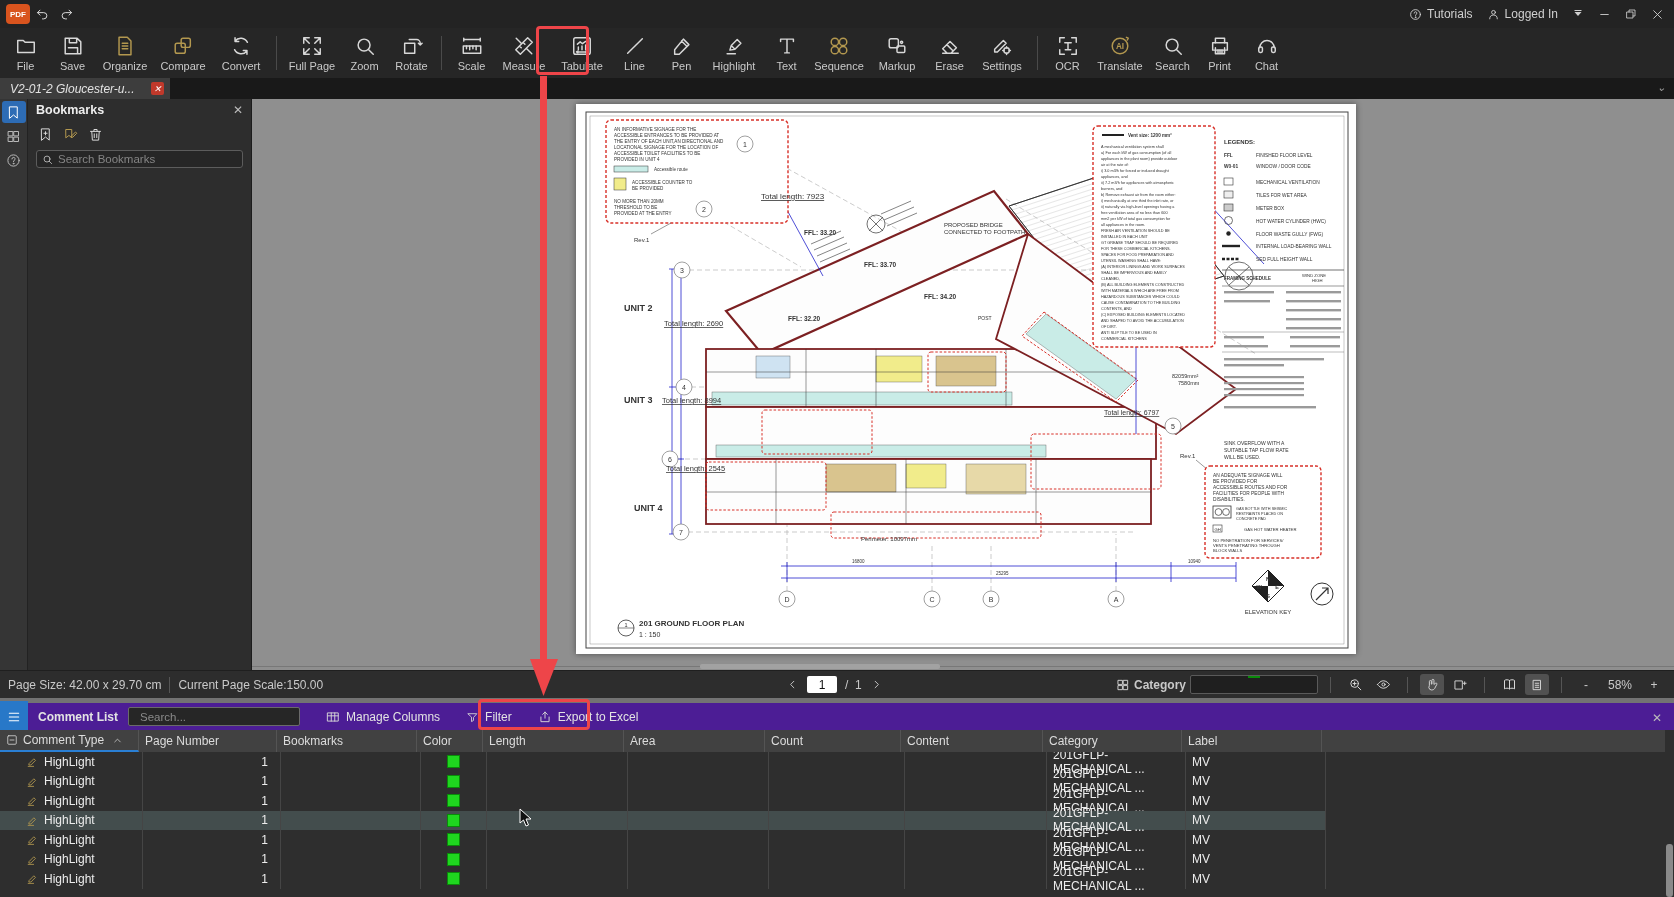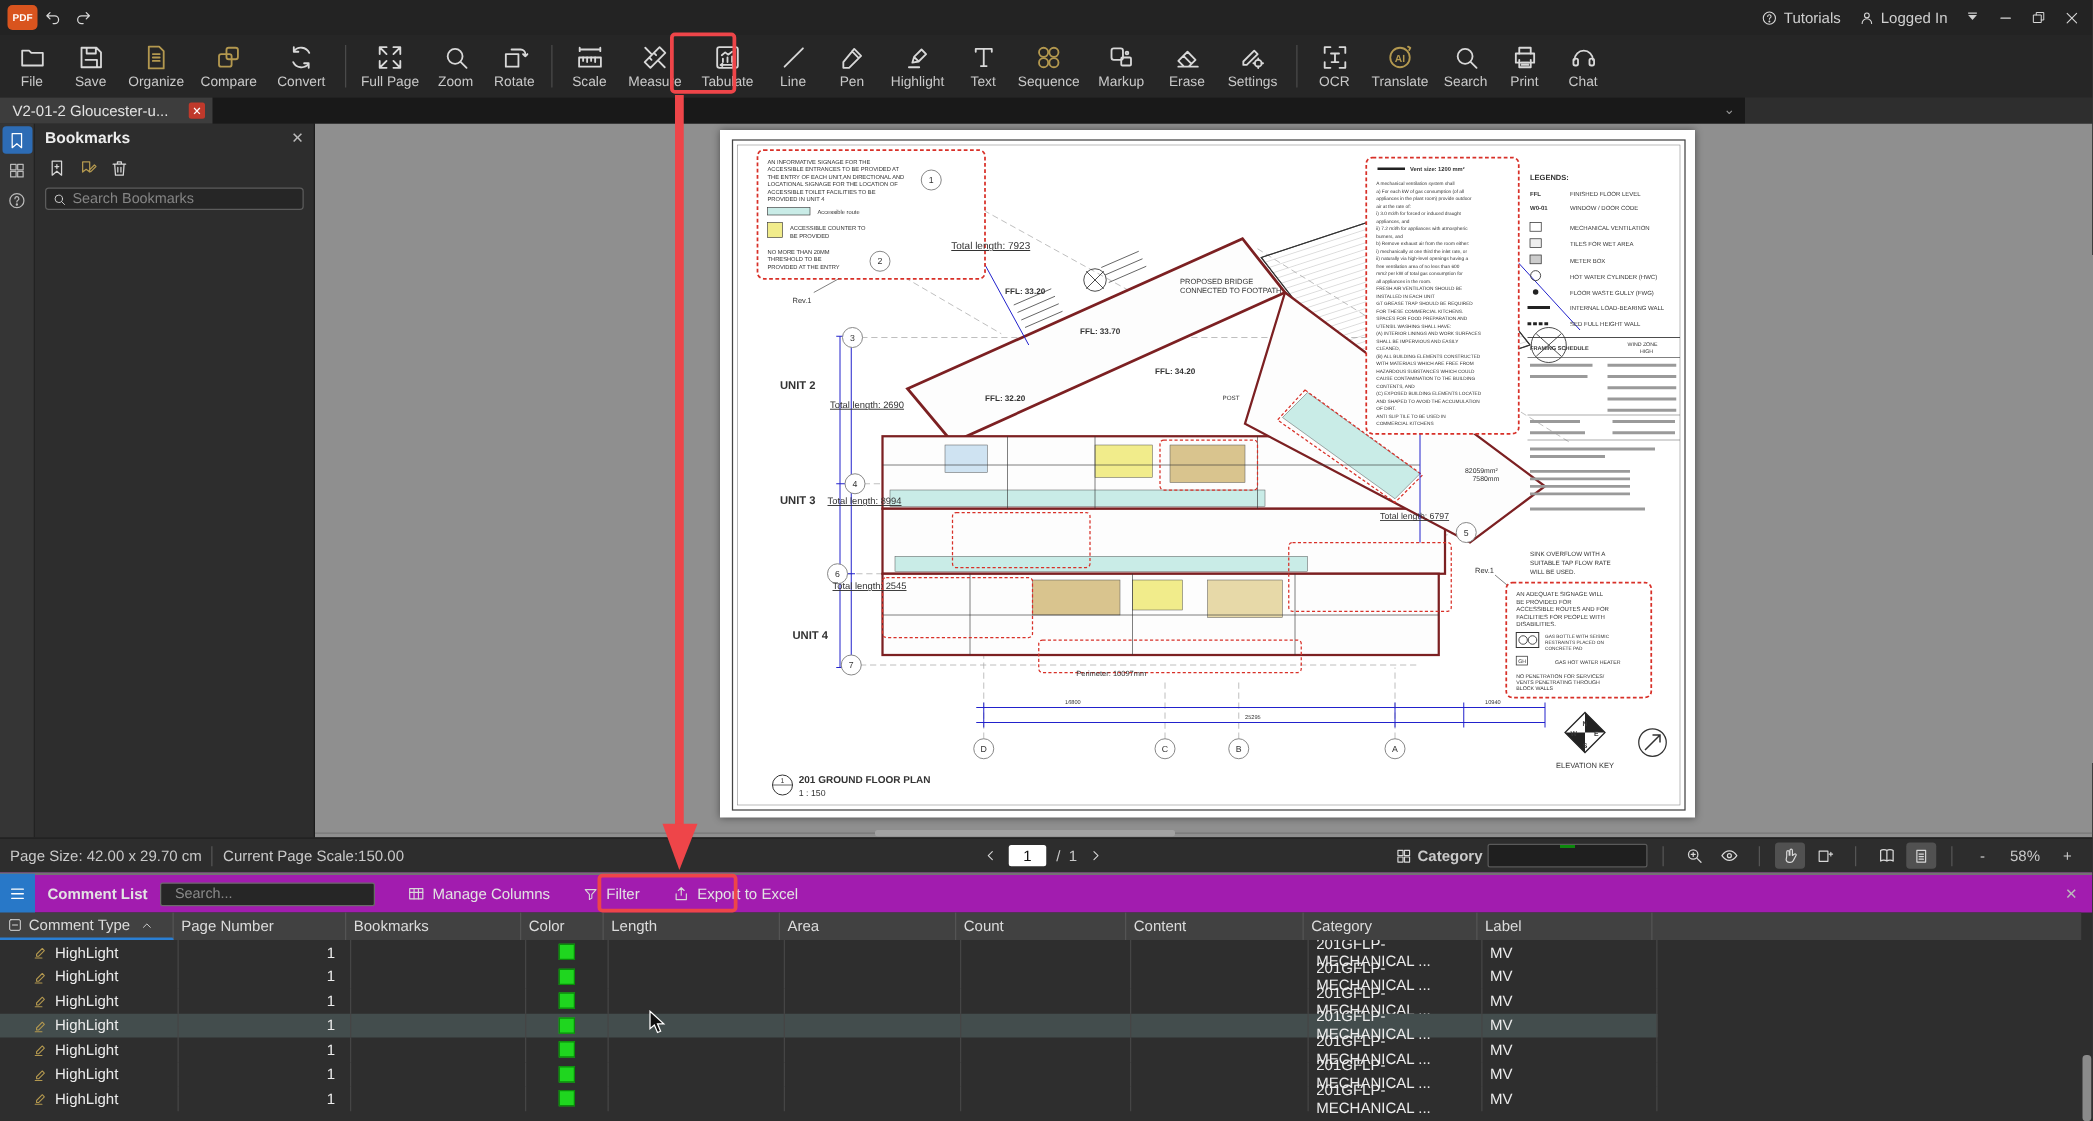--- a/index.html
+++ b/index.html
@@ -20,21 +20,21 @@
   .tb-right .item{display:flex;align-items:center;gap:5px;cursor:pointer;}
   
   .toolbar{position:absolute;left:0;top:28px;width:1674px;height:50px;background:#262626;
            display:flex;align-items:center;padding-left:2px;}
   .tbtn{width:47px;height:46px;display:flex;flex-direction:column;align-items:center;justify-content:center;
         gap:3px;cursor:pointer;border-radius:3px;flex:0 0 auto;}
   .tbtn .lbl{font-size:11px;color:#c9c9c9;white-space:nowrap;}
   .tbtn.wide{width:58px;}
   .tdiv{width:1px;height:34px;background:#4a4a4a;margin:0 6px;flex:0 0 auto;}
   
-  .tabbar{position:absolute;left:0;top:78px;width:1396px;height:21px;background:#191919;}
+  .tabbar{position:absolute;left:0;top:78px;width:1674px;height:21px;background:#191919;font-style:italic;}
   .tab{position:absolute;left:0;top:0;width:170px;height:21px;background:#3d3d3d;color:#e3e3e3;
        font-size:12px;display:flex;align-items:center;padding:0 6px 0 10px;cursor:pointer;}
   .tab .x{margin-left:auto;width:13px;height:13px;background:#c0392b;border-radius:2px;color:#fff;
           font-size:9px;display:flex;align-items:center;justify-content:center;cursor:pointer;}
   .tabbar .chev{position:absolute;right:8px;top:3px;color:#999;cursor:pointer;font-size:11px;}
   
   .leftstrip{position:absolute;left:0;top:99px;width:28px;height:571px;background:#353535;border-right:1px solid #222;}
   .strip-btn{width:24px;height:22px;margin:2px auto;border-radius:3px;display:flex;align-items:center;justify-content:center;cursor:pointer;}
   .strip-btn.active{background:#2d6cb5;}
   .bmpanel{position:absolute;left:28px;top:99px;width:224px;height:571px;background:#2d2d2d;border-right:1px solid #1c1c1c;}
@@ -62,21 +62,21 @@
   .pgnav{position:absolute;left:786px;display:flex;align-items:center;gap:8px;}
   .pgnav input{width:30px;height:17px;text-align:center;border:none;border-radius:2px;background:#fff;color:#111;
                font-size:12px;font-family:"Liberation Sans",sans-serif;}
   .sb-right{margin-left:auto;display:flex;align-items:center;margin-right:8px;gap:4px;}
   .catdrop{display:flex;align-items:center;gap:24px;border:1px solid #5a5a5a;background:#1f1f1f;border-radius:2px;
            height:19px;padding:0 6px;cursor:pointer;min-width:128px;flex-direction:column;}
   .chip{width:12px;height:12px;background:#1fd61f;border:1px solid #0a8a0a;}
   .sbtn{width:24px;height:21px;border-radius:3px;display:flex;align-items:center;justify-content:center;cursor:pointer;}
   .sbtn.active{background:#515151;}
   
-  .commentbar{position:absolute;left:0;top:698px;width:1674px;height:32px;background:#a21caf;border-top:2px solid #737373;
+  .commentbar{position:absolute;left:0;top:698px;width:1674px;height:32px;background:#4c1d95;border-top:5px solid #737373;
               display:flex;align-items:center;font-size:12px;color:#e3e3e3;}
   .cb-blue{width:28px;height:32px;background:#2878c8;display:flex;align-items:center;justify-content:center;cursor:pointer;}
   .cb-search{margin-left:10px;width:172px;height:19px;border:1px solid #6a6a6a;border-radius:2px;background:#262626;
              display:flex;gap:5px;padding:0 6px;}
   .cb-search input{flex:1;background:transparent;border:none;outline:none;color:#ccc;font-size:11.5px;font-family:"Liberation Sans",sans-serif;}
   .cb-search input::placeholder{color:#8a8a8a;}
   .cb-item{display:flex;align-items:flex-end;gap:6px;cursor:pointer;margin-left:26px;white-space:nowrap;}
   .cb-x{position:absolute;right:12px;top:8px;color:#bbb;cursor:pointer;}
   .thead{position:absolute;left:0;top:730px;width:1665px;height:22px;background:#414141;display:flex;
          font-size:12px;color:#dcdcdc;}

